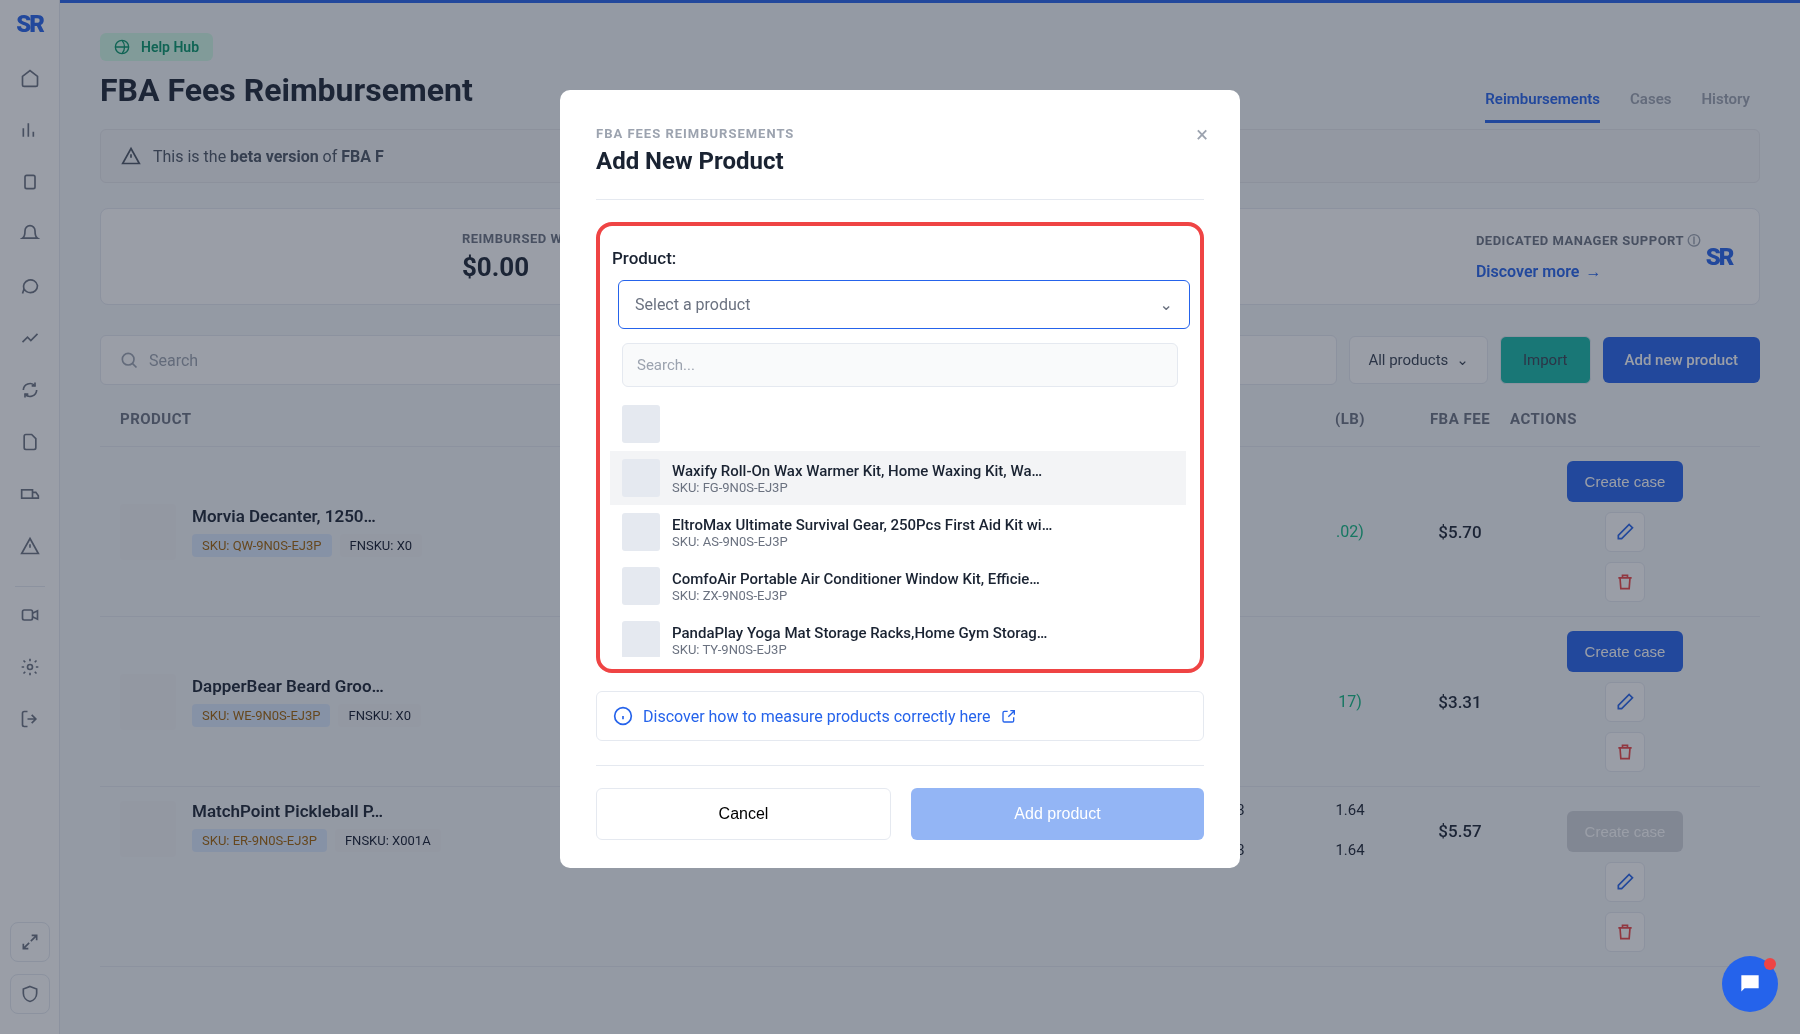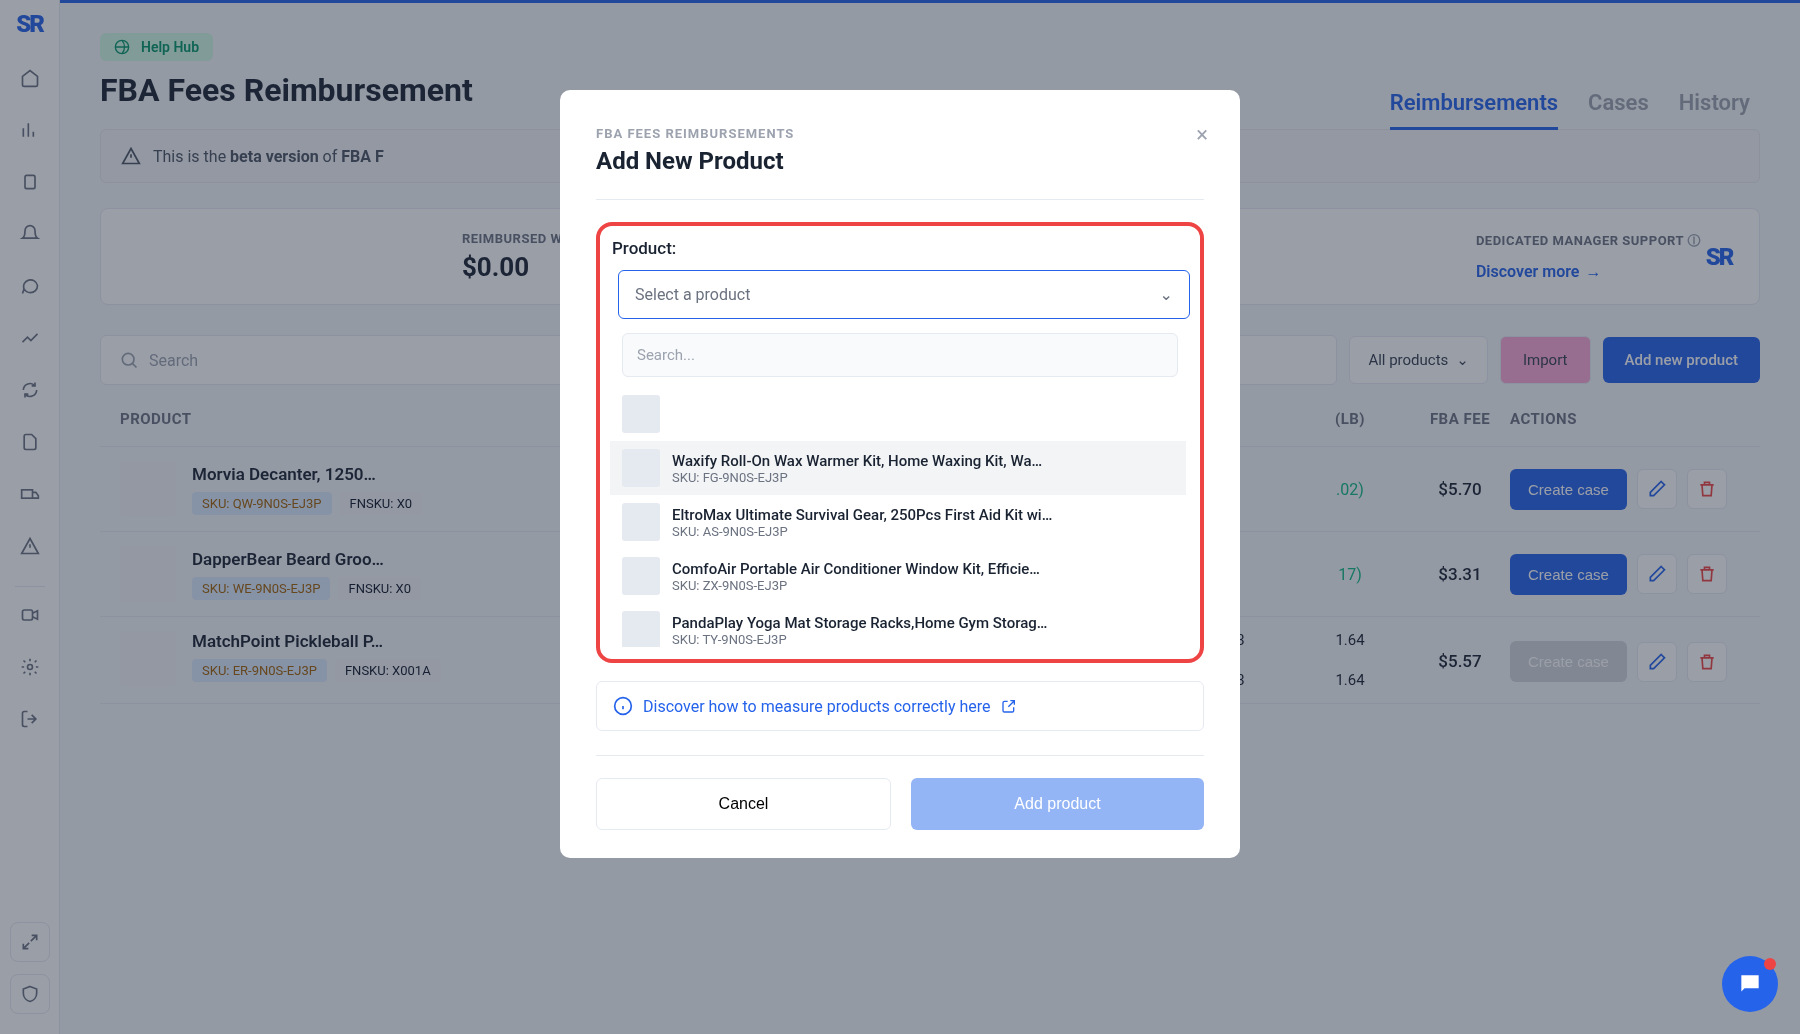--- a/index.html
+++ b/index.html
@@ -6,64 +6,64 @@
 body { font-family: -apple-system, BlinkMacSystemFont, "Segoe UI", Roboto, sans-serif; background: #f5f7fa; color: #1a2332; width: 1800px; height: 1034px; overflow: hidden; position: relative; }
 .app { display: flex; height: 100%; }
 .sidebar { width: 60px; background: #fff; border-right: 1px solid #e5e9f0; display: flex; flex-direction: column; align-items: center; padding-top: 10px; }
 .logo { color: #2563eb; font-weight: 900; font-size: 24px; margin-bottom: 20px; letter-spacing: -2px; }
 .side-icon { width: 40px; height: 40px; display: flex; align-items: center; justify-content: center; color: #6b7280; margin-bottom: 12px; border-radius: 6px; cursor: pointer; }
 .side-divider { width: 30px; height: 1px; background: #e5e9f0; margin: 8px 0; }
 .main { flex: 1; padding: 30px 40px; overflow: hidden; border-top: 3px solid #2563eb; }
 .help-hub { display: inline-flex; align-items: center; background: #d1fae5; color: #059669; padding: 6px 14px; border-radius: 6px; font-size: 14px; font-weight: 600; margin-bottom: 10px; gap: 11px; }
 .page-title { font-size: 32px; font-weight: 700; margin-bottom: 20px; }
 .tabs { position: absolute; right: 50px; top: 90px; display: flex; gap: 30px; }
-.tab { font-size: 22px; font-weight: 600; color: #9ca3af; padding-bottom: 12px; cursor: pointer; }
+.tab { font-size: 15px; font-weight: 600; color: #9ca3af; padding-bottom: 12px; cursor: pointer; }
 .tab.active { color: #2563eb; border-bottom: 3px solid #2563eb; }
 .beta-banner { background: #f3f4f6; border: 1px solid #e5e7eb; padding: 16px 20px; border-radius: 6px; display: flex; align-items: center; gap: 12px; margin-bottom: 25px; font-size: 16px; color: #4b5563; }
 .stats-row { display: flex; gap: 20px; margin-bottom: 30px; }
 .stat-card { flex: 1; background: #fff; border: 1px solid #e5e9f0; border-radius: 8px; padding: 22px; display: flex; justify-content: flex-end; align-items: center; }
 .stat-label { font-size: 13px; font-weight: 700; color: #6b7280; letter-spacing: 0.5px; margin-bottom: 6px; text-transform: uppercase; }
 .stat-value { font-size: 26px; font-weight: 700; }
 .stat-icon { width: 36px; height: 36px; color: #9ca3af; display: flex; align-items: center; justify-content: center; }
 .discover-link { color: #2563eb; font-weight: 600; font-size: 16px; display: inline-flex; align-items: center; gap: 6px; margin-top: 6px; }
 .controls-row { display: flex; gap: 12px; margin-bottom: 25px; align-items: center; }
 .search-box { flex: 1; background: #fff; border: 1px solid #e5e9f0; border-radius: 6px; padding: 14px 18px; display: flex; align-items: center; gap: 10px; color: #9ca3af; font-size: 16px; }
 .dropdown-btn { background: #fff; border: 1px solid #e5e9f0; border-radius: 6px; padding: 14px 18px; font-size: 15px; color: #374151; display: flex; align-items: center; gap: 8px; cursor: pointer; }
-.import-btn { background: #f9a8d4; border: 1px solid #e5e9f0; border-radius: 6px; padding: 14px 22px; font-size: 15px; color: #374151; cursor: pointer; }
+.import-btn { background: #14b8a6; border: 1px solid #e5e9f0; border-radius: 6px; padding: 14px 22px; font-size: 15px; color: #374151; cursor: pointer; }
 .primary-btn { background: #2563eb; color: #fff; border: none; border-radius: 6px; padding: 14px 22px; font-size: 15px; font-weight: 500; cursor: pointer; }
 .table-head { display: flex; padding: 0 20px 18px; font-size: 15px; font-weight: 700; color: #6b7280; letter-spacing: 0.5px; border-bottom: 1px solid #e5e9f0; }
 .col-product { flex: 2.6; }
 .col-num { width: 120px; text-align: center; }
 .col-fee { width: 100px; text-align: center; }
 .col-actions { width: 230px; }
 .product-row { display: flex; align-items: center; padding: 14px 20px; border-bottom: 1px solid #e5e9f0; }
 .prod-img { width: 56px; height: 56px; background: #f3f4f6; border-radius: 4px; margin-right: 16px; }
 .prod-info { flex: 1; }
 .prod-name { font-size: 17px; font-weight: 600; margin-bottom: 8px; }
 .prod-tags { display: flex; gap: 8px; }
 .tag { font-size: 13px; padding: 4px 10px; border-radius: 4px; }
 .tag-sku { background: #dbeafe; color: #a16207; }
 .tag-fnsku { background: #f3f4f6; color: #0f172a; }
 .subrow { display: flex; align-items: center; font-size: 15px; }
 .src-label { width: 110px; color: #374151; }
 .num-cell { width: 120px; text-align: center; }
 .delta-pos { color: #10b981; }
 .fee-cell { width: 100px; text-align: center; font-size: 17px; font-weight: 500; }
-.actions-cell { width: 230px; display: flex; gap: 10px; align-items: center; }
+.actions-cell { width: 230px; display: flex; gap: 10px; align-items: center; flex-direction: column; }
 .create-case-btn { background: #2563eb; color: #fff; border: none; border-radius: 6px; padding: 12px 18px; font-size: 15px; font-weight: 500; cursor: pointer; }
 .create-case-btn.disabled { background: #d1d5db; color: #fff; }
 .icon-btn { width: 40px; height: 40px; border: 1px solid #e5e9f0; border-radius: 6px; background: #fff; display: flex; align-items: center; justify-content: center; color: #2563eb; cursor: pointer; }
 .icon-btn.danger { color: #ef4444; }
 .overlay { position: absolute; inset: 0; background: rgba(30,41,59,0.45); display: flex; align-items: flex-start; justify-content: center; padding-top: 90px; }
 .modal { background: #fff; width: 680px; border-radius: 10px; padding: 36px 36px 28px; position: relative; }
 .modal-bread { font-size: 13px; font-weight: 700; color: #9ca3af; letter-spacing: 1px; margin-bottom: 6px; }
 .modal-title { font-size: 24px; font-weight: 700; margin-bottom: 24px; }
 .modal-close { position: absolute; top: 32px; right: 32px; font-size: 22px; color: #9ca3af; cursor: pointer; }
 .hr { height: 1px; background: #e5e9f0; margin-bottom: 22px; }
-.highlight-box { border: 4px solid #ef4444; border-radius: 16px; padding: 12px 10px 12px; margin-bottom: 18px; }
+.highlight-box { border: 4px solid #ef4444; border-radius: 16px; padding: 22px 10px 12px; margin-bottom: 18px; }
 .field-label { font-size: 17px; font-weight: 500; margin-bottom: 12px; padding-left: 2px; }
 .select-box { border: 1.5px solid #2563eb; border-radius: 6px; padding: 14px 16px; display: flex; justify-content: space-between; align-items: center; color: #6b7280; font-size: 16px; margin-bottom: 14px; margin-left: 8px; }
 .search-inner { border: 1px solid #e5e9f0; background: #f9fafb; border-radius: 6px; padding: 12px 14px; margin: 0 12px 10px; color: #9ca3af; font-size: 15px; }
 .option-list { max-height: 260px; overflow-y: auto; padding-right: 4px; }
 .option { display: flex; align-items: center; padding: 8px 12px; gap: 12px; cursor: pointer; }
 .option.sel { background: #f3f4f6; }
 .opt-img { width: 38px; height: 38px; background: #e5e9f0; border-radius: 3px; flex-shrink: 0; }
 .opt-text { flex: 1; overflow: hidden; }
 .opt-name { font-size: 15px; font-weight: 500; white-space: nowrap; overflow: hidden; text-overflow: ellipsis; }
 .opt-sku { font-size: 13px; color: #6b7280; }

